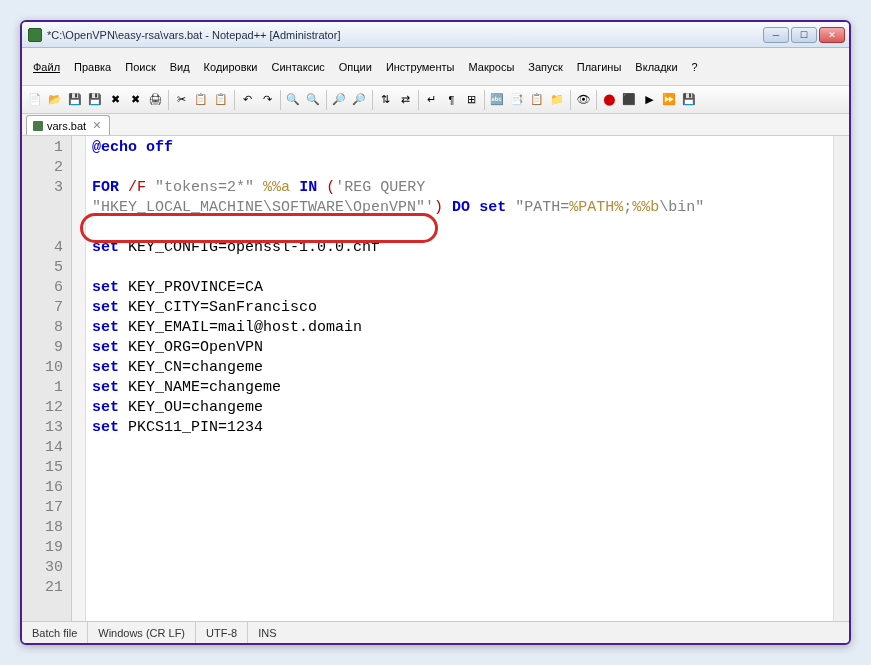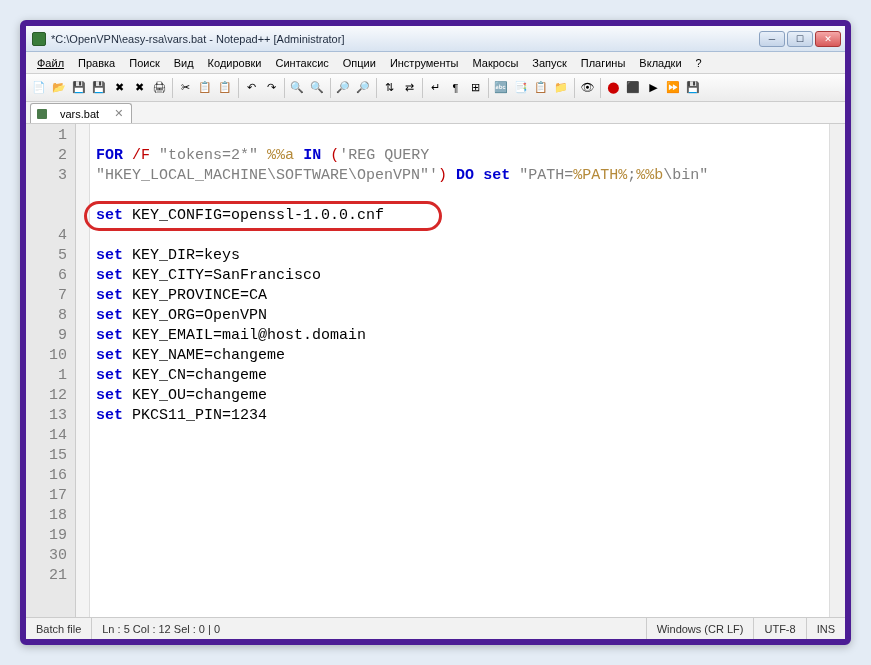--- a/index.html
+++ b/index.html
@@ -1,31 +1,31 @@
 <!DOCTYPE html>
 <html><head>
 <meta charset="utf-8">
 <style>
 * { margin:0; padding:0; box-sizing:border-box; }
 body { background:#e4ecf5; font-family:Tahoma,Verdana,sans-serif; font-size:11px; padding:20px; }
-.window { width:831px; height:625px; background:#c4b5fd; border:6px solid #4c1d95; border-radius:6px; box-shadow:0 2px 8px rgba(0,0,0,0.25); overflow:hidden; display:flex; flex-direction:column; }
+.window { width:831px; height:625px; background:#c4b5fd; border:2px solid #4c1d95; border-radius:6px; box-shadow:0 2px 8px rgba(0,0,0,0.25); overflow:hidden; display:flex; flex-direction:column; }
 .titlebar { height:26px; background:linear-gradient(#f8fafd,#d9e4f1); display:flex; align-items:center; padding:0 4px 0 6px; border-bottom:1px solid #a9bdd6; }
 .titlebar .icon { width:14px; height:14px; background:#3a7c3a; border-radius:2px; border:1px solid #2a5c2a; margin-right:5px; }
 .titlebar .title { flex:1; color:#1f2b3e; font-size:11px; }
 .winbtns { display:flex; gap:2px; }
 .winbtn { width:26px; height:16px; background:linear-gradient(#e8eff9,#c5d4e8); border:1px solid #8aa1c0; border-radius:3px; display:flex; align-items:center; justify-content:center; font-size:9px; color:#2a3a52; cursor:default; }
 .winbtn.close { background:linear-gradient(#f5a7a7,#d85a5a); border-color:#a83838; color:#fff; }
-.menubar { height:22px; display:flex; align-items:center; padding:4px 4px; background:#f2f2f2; border-bottom:1px solid #d0d0d0; }
+.menubar { height:38px; display:flex; align-items:center; padding:4px 4px; background:#f2f2f2; border-bottom:1px solid #d0d0d0; }
 .menuitem { padding:2px 7px; color:#000; cursor:default; }
 .menuitem .u { text-decoration:underline; }
 .toolbar { height:28px; background:linear-gradient(#fdfdfd,#ececec); border-bottom:1px solid #ccc; display:flex; align-items:center; padding:0 4px; gap:1px; flex-wrap:nowrap; overflow:hidden; }
 .tbtn { width:19px; height:19px; border:1px solid transparent; border-radius:2px; display:flex; align-items:center; justify-content:center; font-size:11px; cursor:default; }
 .tsep { width:1px; height:20px; background:#c8c8c8; margin:0 2px; }
 .tabbar { height:22px; background:#f4f4f4; display:flex; align-items:flex-end; padding:0 4px; border-bottom:1px solid #ccc; }
-.tab { height:20px; background:#fff; border:1px solid #aaa; border-bottom:none; border-radius:3px 3px 0 0; display:flex; align-items:center; padding:0 6px; gap:13px; font-size:11px; }
+.tab { height:20px; background:#fff; border:1px solid #aaa; border-bottom:none; border-radius:3px 3px 0 0; display:flex; align-items:center; padding:0 6px; gap:4px; font-size:11px; }
 .tab .dot { width:10px; height:10px; background:#4a7a4a; border-radius:1px; }
 .tab .x { color:#888; cursor:default; padding:0 2px; }
 .editor { flex:1; display:flex; background:#fff; font-family:"Courier New",monospace; font-size:15px; line-height:20px; overflow:hidden; }
 .gutter { width:50px; background:#e8e8e8; color:#808080; text-align:right; padding:2px 8px 0 0; border-right:1px solid #ccc; user-select:none; }
 .gutter div { height:20px; }
 .foldcol { width:14px; background:#f4f4f4; border-right:1px solid #ddd; }
 .code { flex:1; padding:2px 0 0 6px; color:#000; position:relative; }
 .code .ln { height:20px; white-space:pre; }
 .kw { color:#0000d0; font-weight:bold; }
 .op { color:#c00000; }
@@ -141,41 +141,40 @@
         <div>16</div>
         <div>17</div>
         <div>18</div>
         <div>19</div>
         <div>30</div>
         <div>21</div>
     </div>
     <div class="foldcol"></div>
     <div class="code">
       <div class="highlight-box"></div>
+      <div class="ln"><span class="kw">@echo off</span></div>
       <div class="ln"> </div>
       <div class="ln"><span class="kw">FOR</span> <span class="op">/F</span> <span class="str">"tokens=2*"</span> <span class="env">%%a</span> <span class="kw">IN</span> <span class="op">(</span><span class="str">'REG QUERY</span></div>
       <div class="ln"><span class="str">"HKEY_LOCAL_MACHINE\SOFTWARE\OpenVPN"'</span><span class="op">)</span> <span class="kw">DO</span> <span class="kw">set</span> <span class="str">"PATH=</span><span class="env">%PATH%</span><span class="str">;</span><span class="env">%%b</span><span class="str">\bin"</span></div>
       <div class="ln"> </div>
       <div class="ln"><span class="kw">set</span> <span>KEY_CONFIG=openssl-1.0.0.cnf</span></div>
       <div class="ln"> </div>
-      <div class="ln"><span class="kw">set</span> <span>KEY_DIR=keys</span></div>
+      <div class="ln"><span class="kw">set</span> <span>KEY_PROVINCE=CA</span></div>
       <div class="ln"><span class="kw">set</span> <span>KEY_CITY=SanFrancisco</span></div>
-      <div class="ln"><span class="kw">set</span> <span>KEY_PROVINCE=CA</span></div>
+      <div class="ln"><span class="kw">set</span> <span>KEY_EMAIL=mail@host.domain</span></div>
       <div class="ln"><span class="kw">set</span> <span>KEY_ORG=OpenVPN</span></div>
-      <div class="ln"><span class="kw">set</span> <span>KEY_EMAIL=mail@host.domain</span></div>
+      <div class="ln"><span class="kw">set</span> <span>KEY_CN=changeme</span></div>
       <div class="ln"><span class="kw">set</span> <span>KEY_NAME=changeme</span></div>
-      <div class="ln"><span class="kw">set</span> <span>KEY_CN=changeme</span></div>
       <div class="ln"><span class="kw">set</span> <span>KEY_OU=changeme</span></div>
       <div class="ln"><span class="kw">set</span> <span>PKCS11_PIN=1234</span></div>
       <div class="ln"> </div>
     </div>
     <div class="vscroll"></div>
   </div>
 
   <div class="statusbar">
     <div class="cell">Batch file</div>
-    <div class="cell" style="flex:1">Ln : 5    Col : 12    Sel : 0 | 0</div>
     <div class="cell">Windows (CR LF)</div>
     <div class="cell">UTF-8</div>
     <div class="cell" style="border:none">INS</div>
   </div>
 
 </div>
 
 </body></html>

